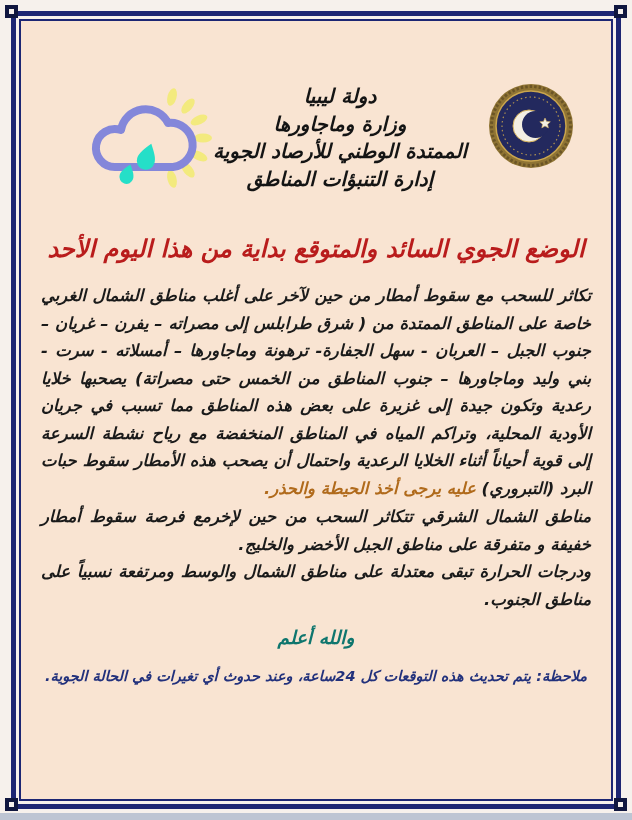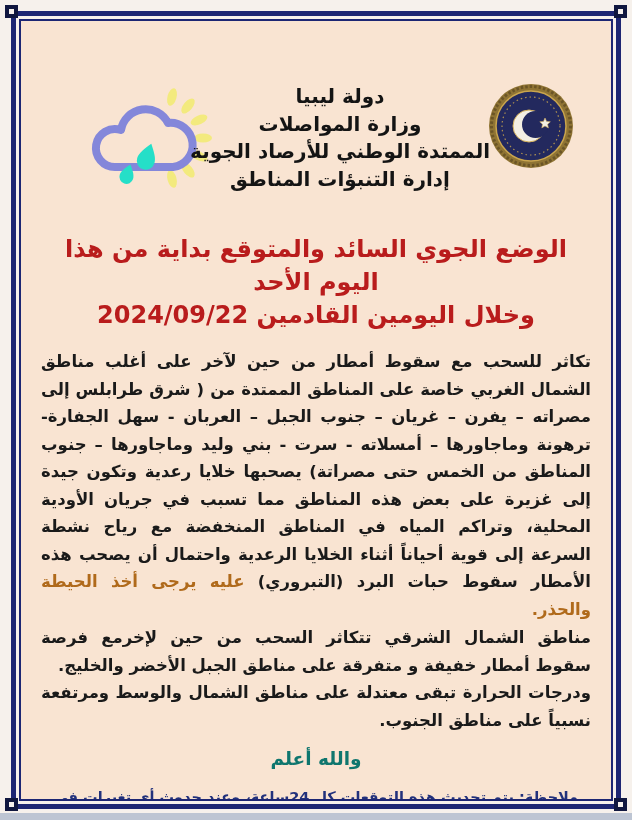--- a/index.html
+++ b/index.html
@@ -21,20 +21,21 @@
   .corner.br{bottom:9px;right:5px;}
   .bottom-strip{position:absolute;left:0;right:0;bottom:0;height:7px;background:#bdc5d3;}
 
   .content{
     position:absolute;inset:21px;
     padding:62px 20px 0 20px;
     box-sizing:border-box;
     direction:rtl;
     overflow:hidden;
     color:#181818;
+    font-style:italic;
   }
   .header-row{position:relative;height:112px;}
   .weather-icon{position:absolute;left:36px;top:-2px;width:140px;height:118px;}
   .seal{position:absolute;right:17px;top:0px;width:86px;height:86px;}
   .org-block{
     text-align:center;
     margin:0 100px;
     transform:translateX(24px);
     font-size:20px;line-height:27.5px;
     color:#141414;
@@ -106,32 +107,28 @@
           <g>
             <circle cx="41" cy="43" r="16" fill="#f3efe3" stroke="#d4b05a" stroke-width="1"></circle>
             <circle cx="47.5" cy="41.5" r="13.5" fill="#23295e"></circle>
             <path fill="#f3efe3" stroke="#d4b05a" stroke-width="0.6" d="M57 35 l1.6 3.4 3.7 0.4 -2.7 2.5 0.8 3.6 -3.4 -1.9 -3.2 1.9 0.7 -3.6 -2.7 -2.5 3.7 -0.4 Z"></path>
           </g>
         </svg>
       </div>
 
       <div class="org-block">
         <div>دولة ليبيا</div>
-        <div>وزارة المواصلات</div>
+        <div>وزارة وماجاورها</div>
         <div>الممتدة الوطني للأرصاد الجوية</div>
         <div>إدارة التنبؤات المناطق</div>
       </div>
     </div>
 
     <div class="title-block">
       <div>الوضع الجوي السائد والمتوقع بداية من هذا اليوم الأحد</div>
-      <div>
-        <span>وخلال اليومين القادمين</span>
-        <span dir="ltr">2024/09/22</span>
-      </div>
     </div>
 
     <p class="body-p p1">
       <span>تكاثر للسحب مع سقوط أمطار من حين لآخر على أغلب مناطق الشمال الغربي خاصة على المناطق الممتدة من ( شرق طرابلس إلى مصراته – يفرن – غريان – جنوب الجبل – العربان - سهل الجفارة- ترهونة وماجاورها – أمسلاته - سرت - بني وليد وماجاورها – جنوب المناطق من الخمس حتى مصراتة) يصحبها خلايا رعدية وتكون جيدة إلى غزيرة على بعض هذه المناطق مما تسبب في جريان الأودية المحلية، وتراكم المياه في المناطق المنخفضة مع رياح نشطة السرعة إلى قوية أحياناً أثناء الخلايا الرعدية واحتمال أن يصحب هذه الأمطار سقوط حبات البرد (التبروري) </span>
       <span class="warning">عليه يرجى أخذ الحيطة والحذر.</span>
     </p>
 
     <p class="body-p p2">مناطق الشمال الشرقي تتكاثر السحب من حين لإخرمع فرصة سقوط أمطار خفيفة و متفرقة على مناطق الجبل الأخضر والخليج.</p>
 
     <p class="body-p p3">ودرجات الحرارة تبقى معتدلة على مناطق الشمال والوسط ومرتفعة نسبياً على مناطق الجنوب.</p>

